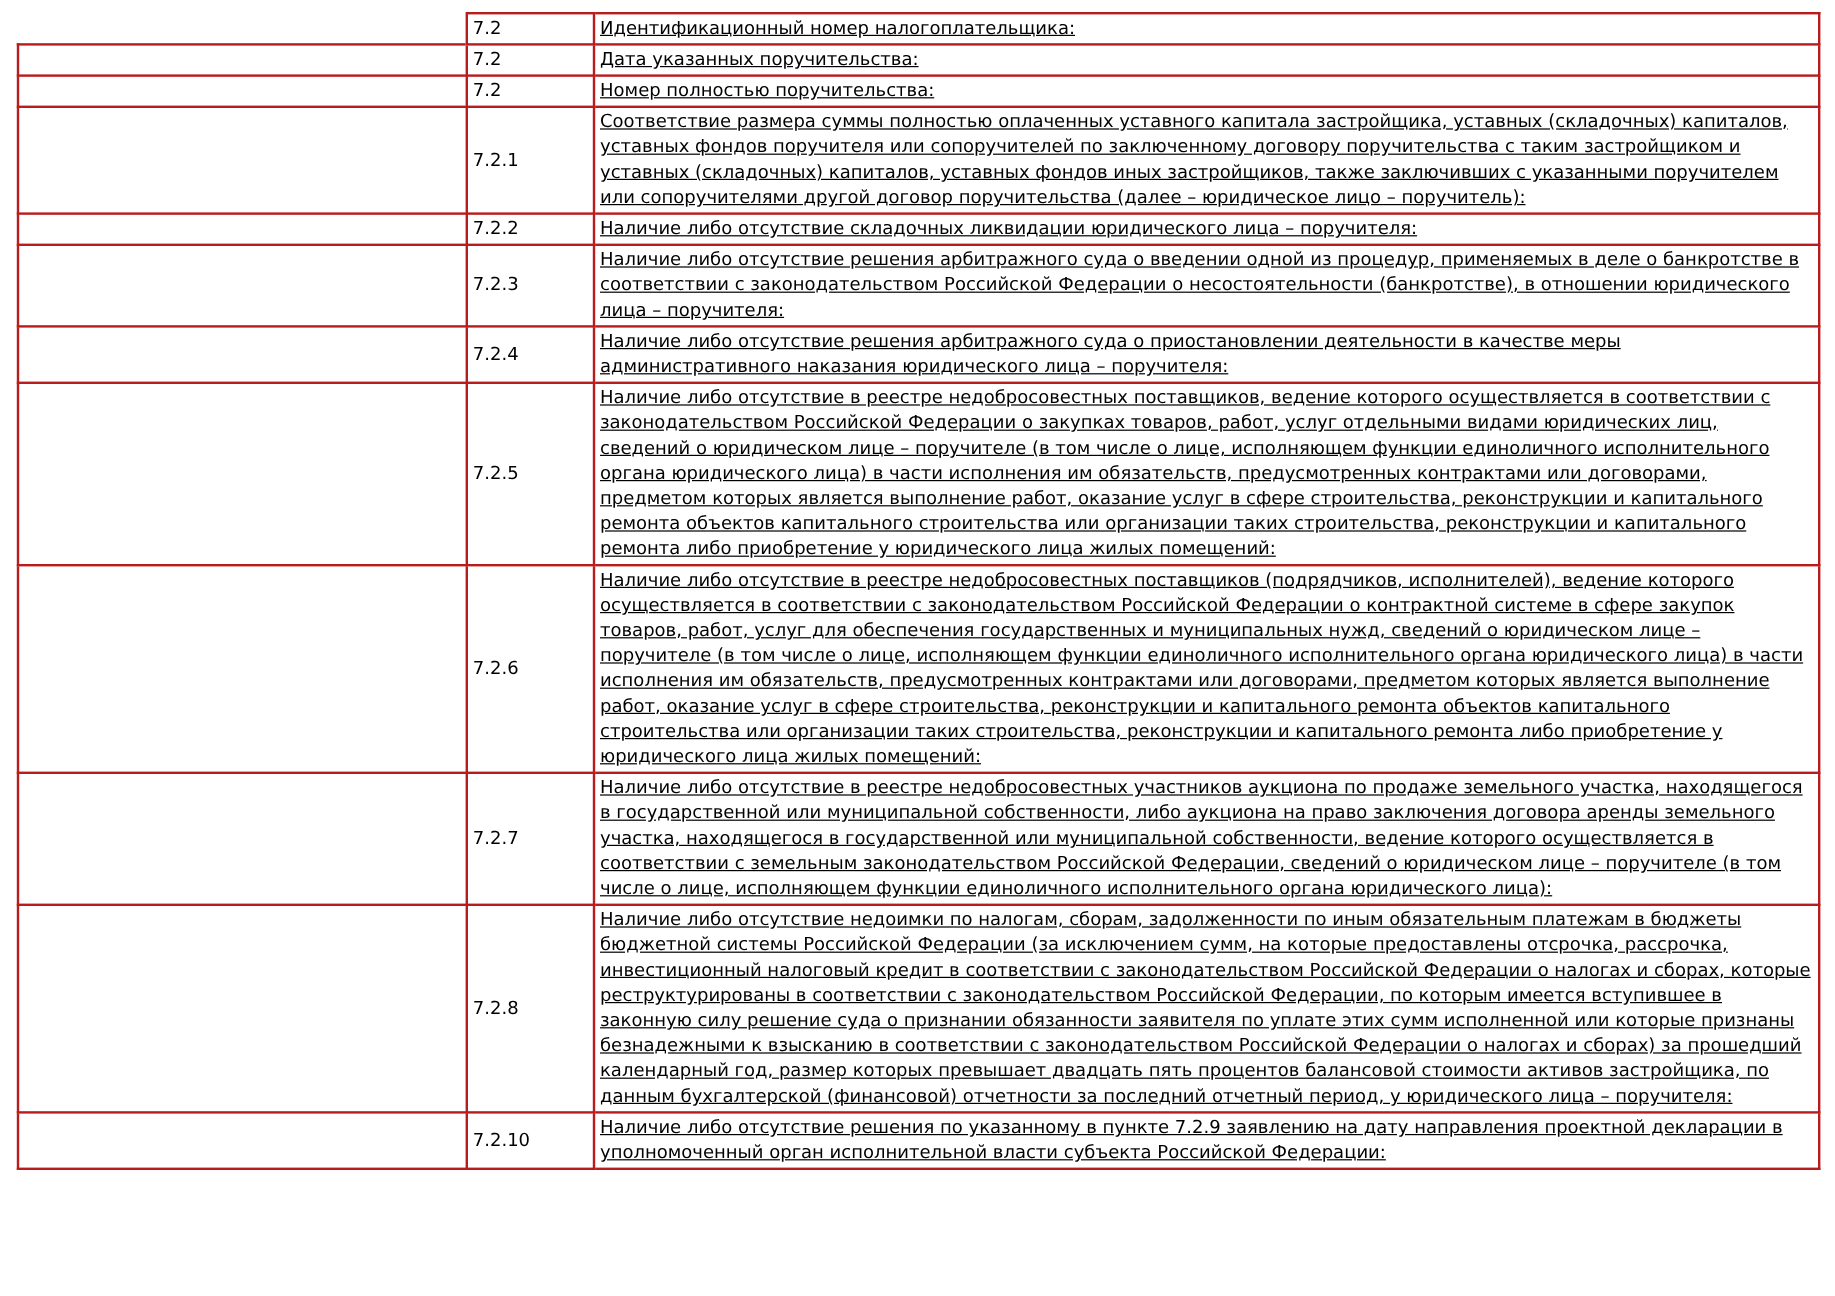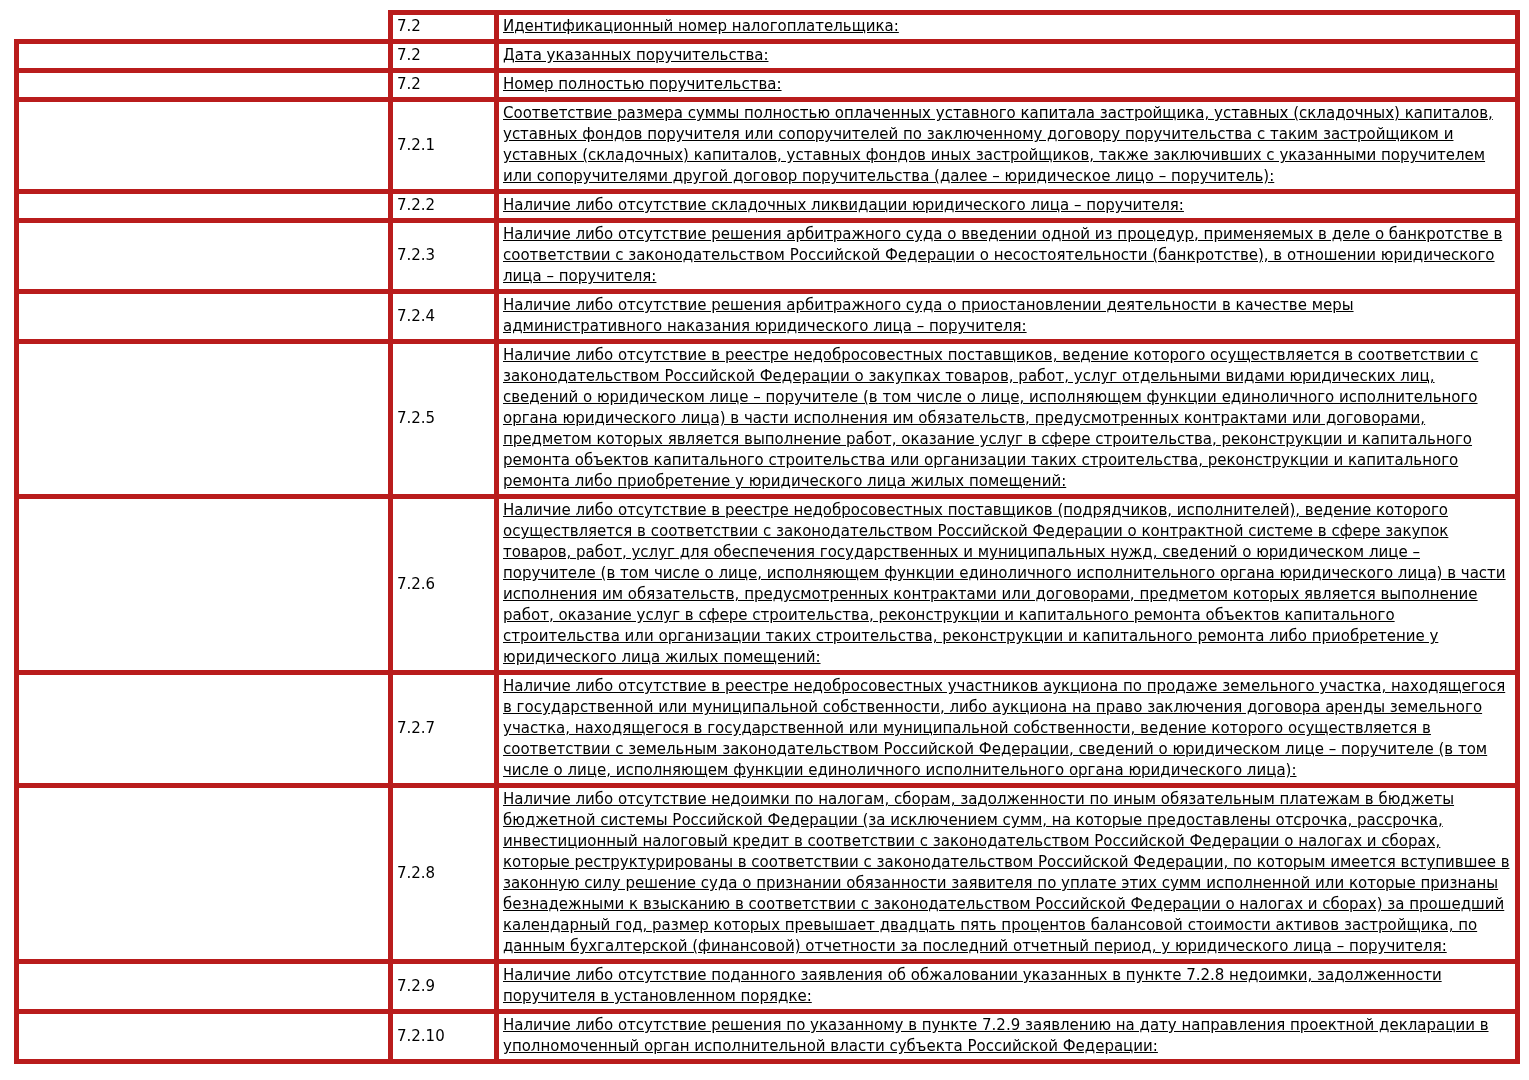--- a/index.html
+++ b/index.html
@@ -19,21 +19,21 @@
   }
   table.items {
     border-collapse: collapse;
     table-layout: fixed;
     width: 1501px;
   }
   col.c-empty { width: 374px; }
   col.c-num   { width: 106px; }
   col.c-desc  { width: 1021px; }
   td.cell {
-    border: 5px solid #b91c1c;
+    border: 2px solid #b91c1c;
     font-size: 15px;
     line-height: 21px;
     padding: 1px 5px 2px 4px;
     vertical-align: middle;
     word-wrap: break-word;
   }
   td.cell.empty {
     padding: 0;
   }
   
@@ -111,23 +111,18 @@
           <td class="cell num">7.2.7</td>
           <td class="cell desc">Наличие либо отсутствие в реестре недобросовестных участников аукциона по продаже земельного участка, находящегося в государственной или муниципальной собственности, либо аукциона на право заключения договора аренды земельного участка, находящегося в государственной или муниципальной собственности, ведение которого осуществляется в соответствии с земельным законодательством Российской Федерации, сведений о юридическом лице – поручителе (в том числе о лице, исполняющем функции единоличного исполнительного органа юридического лица):</td>
         </tr>
         <tr>
           <td class="cell empty"></td>
           <td class="cell num">7.2.8</td>
           <td class="cell desc">Наличие либо отсутствие недоимки по налогам, сборам, задолженности по иным обязательным платежам в бюджеты бюджетной системы Российской Федерации (за исключением сумм, на которые предоставлены отсрочка, рассрочка, инвестиционный налоговый кредит в соответствии с законодательством Российской Федерации о налогах и сборах, которые реструктурированы в соответствии с законодательством Российской Федерации, по которым имеется вступившее в законную силу решение суда о признании обязанности заявителя по уплате этих сумм исполненной или которые признаны безнадежными к взысканию в соответствии с законодательством Российской Федерации о налогах и сборах) за прошедший календарный год, размер которых превышает двадцать пять процентов балансовой стоимости активов застройщика, по данным бухгалтерской (финансовой) отчетности за последний отчетный период, у юридического лица – поручителя:</td>
         </tr>
         <tr>
           <td class="cell empty"></td>
-          <td class="cell num">7.2.9</td>
-          <td class="cell desc">Наличие либо отсутствие поданного заявления об обжаловании указанных в пункте 7.2.8 недоимки, задолженности поручителя в установленном порядке:</td>
-        </tr>
-        <tr>
-          <td class="cell empty"></td>
           <td class="cell num">7.2.10</td>
           <td class="cell desc">Наличие либо отсутствие решения по указанному в пункте 7.2.9 заявлению на дату направления проектной декларации в уполномоченный орган исполнительной власти субъекта Российской Федерации:</td>
         </tr>
       </tbody>
   </table>
 </div>
 
 </body></html>

